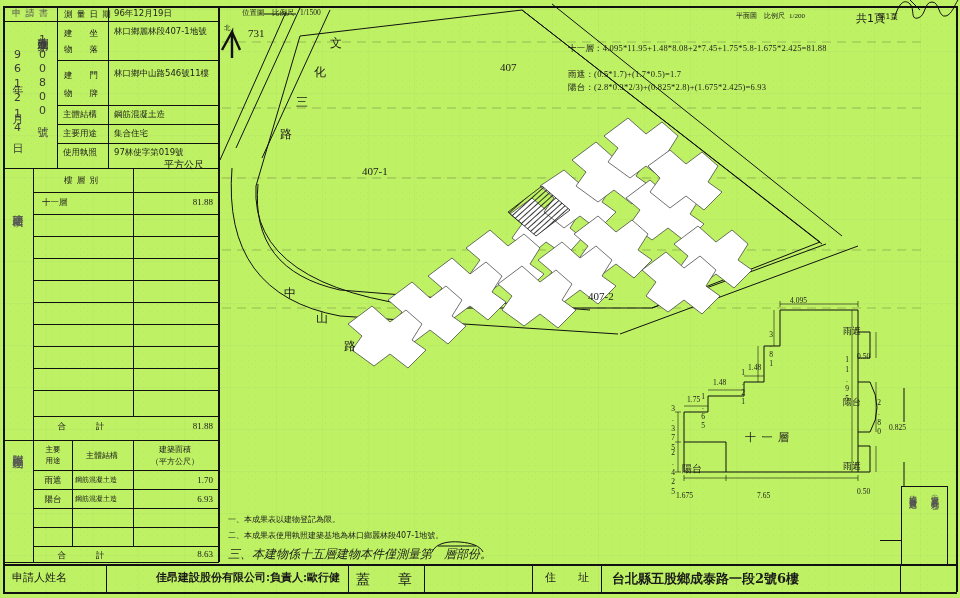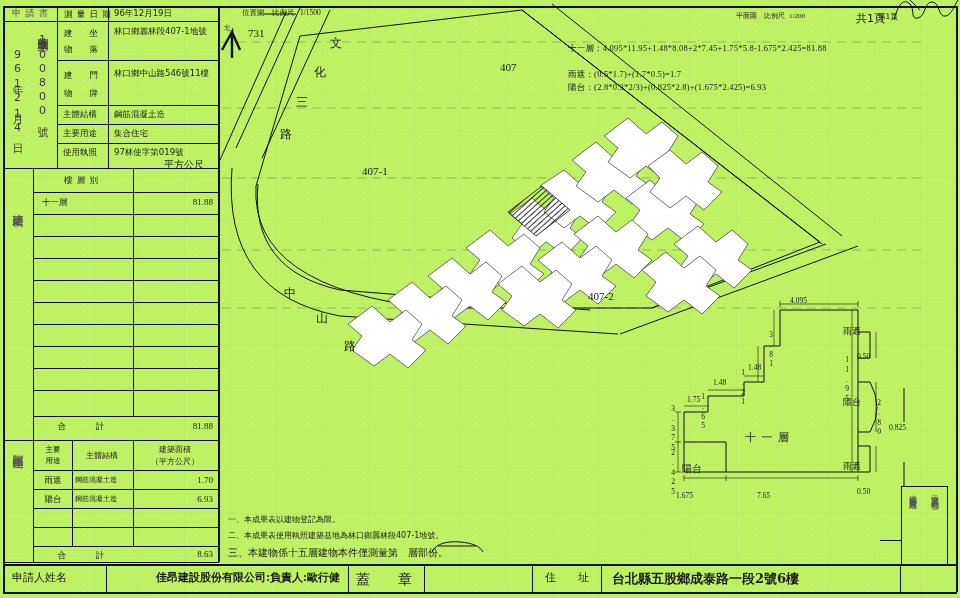--- a/index.html
+++ b/index.html
@@ -174,21 +174,21 @@
   <div class="ln vl" style="left:900px;top:564px; height:28px;"></div>
 
   <div class="t cjk" style="left:12px; top:572px; font-size:11px;">申請人姓名</div>
   <div class="t cjk hand" style="left:116px; top:572px; font-size:11px;margin-left:40px;">佳昂建設股份有限公司:負責人:歐行健</div>
   <div class="t cjk" style="left:356px; top:572px; font-size:14px;">蓋　　章</div>
   <div class="t cjk" style="left:545px; top:572px; font-size:11px;">住　　址</div>
   <div class="t cjk hand" style="left:612px; top:572px; font-size:13px;">台北縣五股鄉成泰路一段2號6樓</div>
 
   <div class="t cjk" style="left:228px; top:516px; font-size:8px;text-align:center;">一、本成果表以建物登記為限。</div>
   <div class="t cjk" style="left:228px; top:532px; font-size:8px;">二、本成果表使用執照建築基地為林口鄉麗林段407-1地號。</div>
-  <div class="t cjk" style="left:228px; top:548px; font-size:10px;">三、本建物係十五層建物本件僅測量第　層部份。</div>
+  <div class="t cjk" style="left:228px; top:548px; font-size:12px;font-style:italic;">三、本建物係十五層建物本件僅測量第　層部份。</div>
 
   <svg style="left:430px; top:540px; width:56px; height:16px;">
     <path class="stroke" d="M2,12 C6,3 18,1 30,2 C42,3 50,6 53,12" stroke-width="1.1"></path>
     <path class="stroke" d="M8,6 L46,6" stroke-width="1"></path>
   </svg>
 
   <div class="t cjk" style="left:242px; top:9px; font-size:7.5px;">位置圖</div>
   <div class="t cjk" style="left:272px; top:9px; font-size:7.5px;">比例尺</div>
   <div class="t num" style="left:300px; top:9px; font-size:7.5px;">1/1500</div>
 

